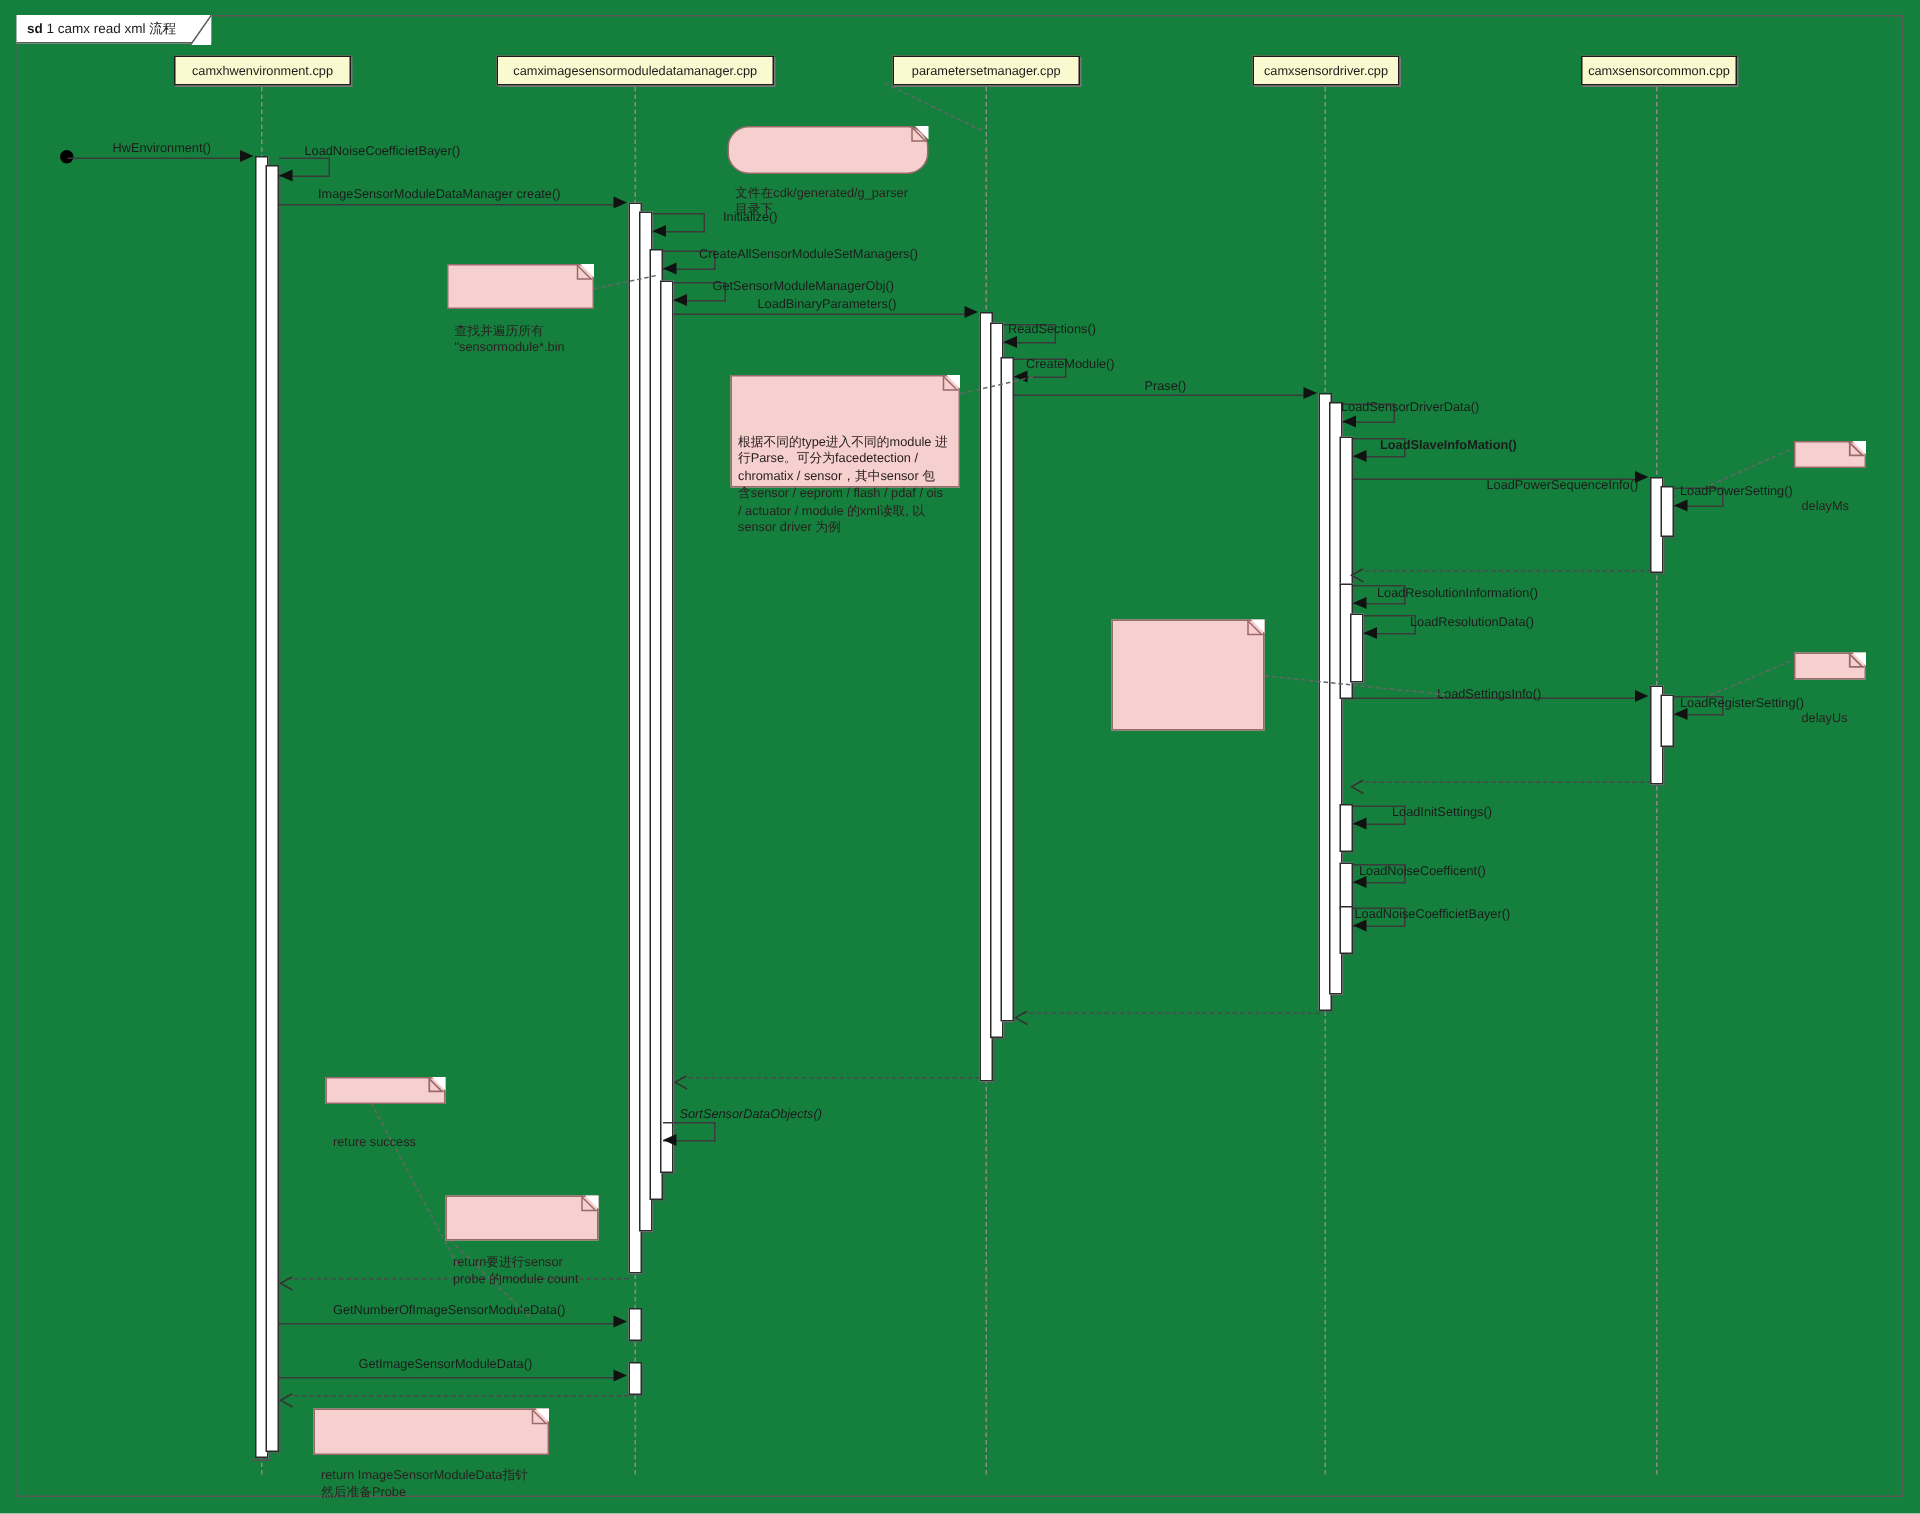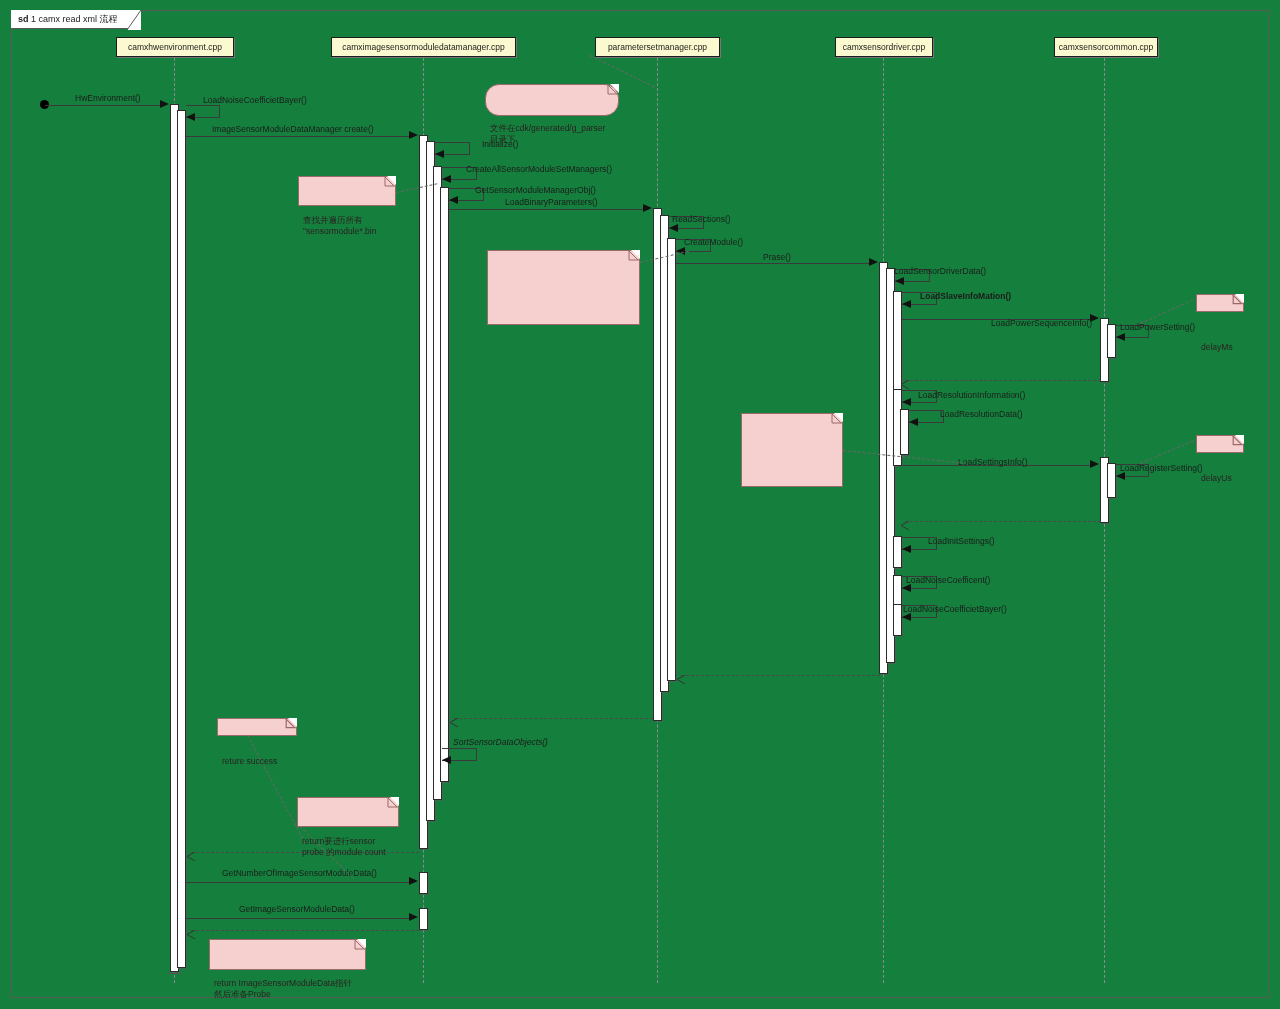--- a/index.html
+++ b/index.html
@@ -396,24 +396,30 @@
 "sensormodule*.bin</span>
   </div>
 
   <div class="noteline" style="left:640px; top:262px; width:50px; transform:rotate(-13deg);"></div>
   <div class="note" style="left:487px; top:250px; width:153px; height:75px;">
     <span class="fold"></span>
     <svg class="foldline" width="12" height="12" viewBox="0 0 12 12" style="right:-1px;top:-1px;position:absolute;">
       <polyline points="0,0 10,10" fill="none" stroke="#9a6a6a" stroke-width="1"></polyline>
       <polyline points="1,0 1,10 11,10" fill="none" stroke="#9a6a6a" stroke-width="1"></polyline>
     </svg>
+    <span>根据不同的type进入不同的module 进
+行Parse。可分为facedetection /
+chromatix / sensor，其中sensor 包
+含sensor / eeprom / flash / pdaf / ois
+/ actuator / module 的xml读取, 以
+sensor driver 为例</span>
   </div>
 
   <div class="noteline" style="left:1140px; top:323px; width:58px; transform:rotate(-24deg);"></div>
-  <div class="note" style="left:1196px; top:294px; width:48px; height:18px; padding-top:12px;">
+  <div class="note" style="left:1196px; top:294px; width:48px; height:18px; padding-top:2px;">
     <span class="fold"></span>
     <svg class="foldline" width="10" height="10" viewBox="0 0 10 10" style="right:-1px;top:-1px;position:absolute;">
       <polyline points="0,0 8,8" fill="none" stroke="#9a6a6a" stroke-width="1"></polyline>
       <polyline points="1,0 1,8 9,8" fill="none" stroke="#9a6a6a" stroke-width="1"></polyline>
     </svg>
     <span>delayMs</span>
   </div>
 
   <div class="noteline" style="left:843px; top:450px; width:122px; transform:rotate(6deg);"></div>
   <div class="note" style="left:741px; top:413px; width:102px; height:74px;">

